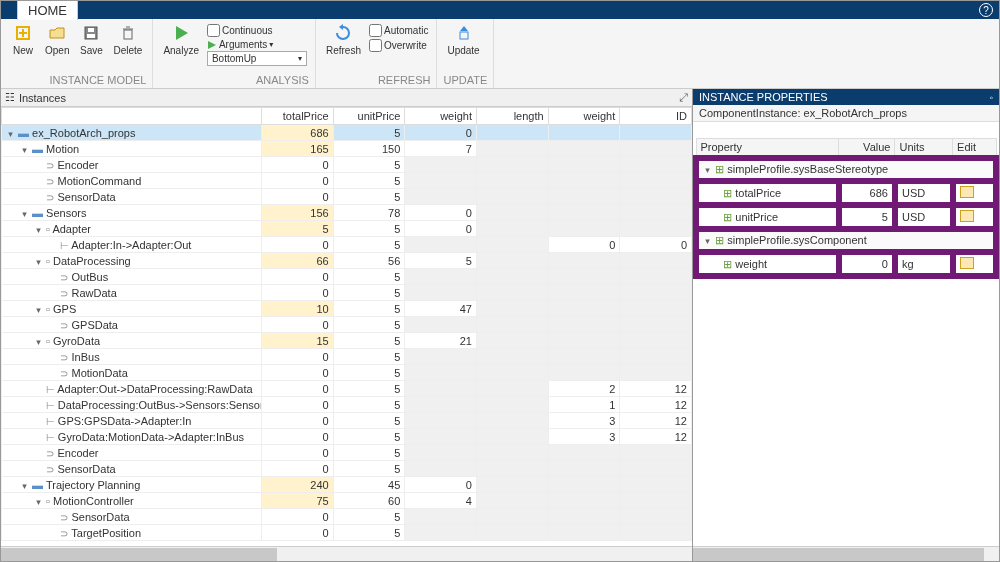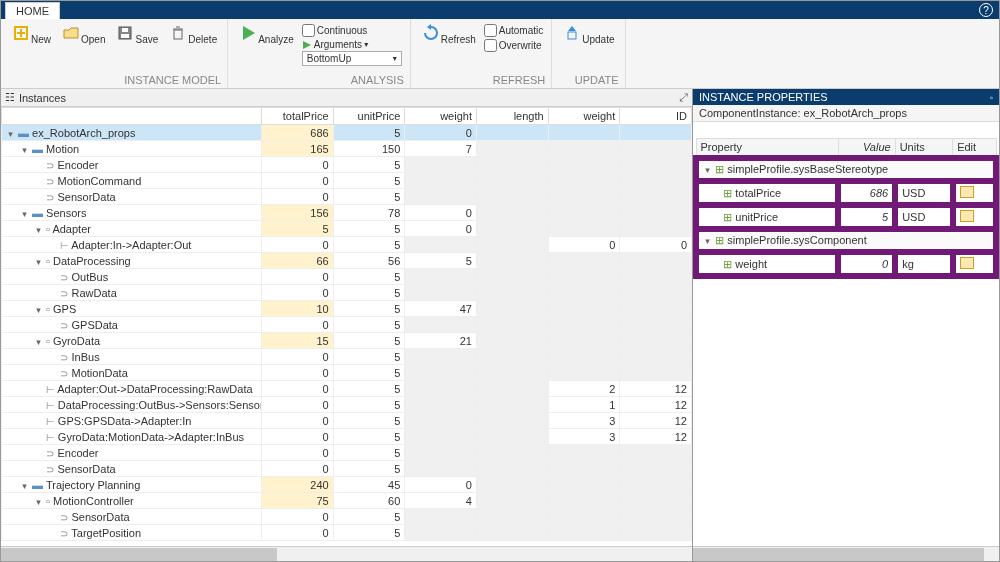--- a/index.html
+++ b/index.html
@@ -1,23 +1,23 @@
 <!DOCTYPE html>
 <html><head>
 <meta charset="utf-8">
 <style>
 * { box-sizing: border-box; margin: 0; padding: 0; }
 body { font-family: "Segoe UI", Arial, sans-serif; font-size: 11px; color: #333; background: #fff; width: 1000px; height: 562px; overflow: hidden; border: 1px solid #999; }
 .titlebar { background: #0a3d6e; height: 18px; display: flex; align-items: center; }
-.tab-home { background: #fff; color: #333; padding: 2px 10px; font-size: 11px; margin-left: 4px; border: 1px solid #ccc; border-bottom: none; }
+.tab-home { background: #fff; color: #333; padding: 2px 10px; font-size: 13px; margin-left: 16px; border: 1px solid #ccc; border-bottom: none; }
 .help-icon { margin-left: auto; margin-right: 6px; color: #fff; width: 14px; height: 14px; border: 1px solid #fff; border-radius: 50%; display: flex; align-items: center; justify-content: center; font-size: 10px; }
 .ribbon { background: #f5f5f5; border-bottom: 1px solid #ccc; display: flex; height: 70px; }
 .ribbon-group { border-right: 1px solid #ddd; padding: 2px 6px; display: flex; flex-direction: column; }
 .ribbon-btns { display: flex; flex: 1; align-items: flex-start; gap: 2px; }
-.rbtn { display: flex; align-items: flex-end; padding: 2px 4px; cursor: pointer; min-width: 32px; }
+.rbtn { display: flex; flex-direction: column; align-items: center; padding: 2px 4px; cursor: pointer; min-width: 32px; }
 .rbtn .ico { width: 20px; height: 20px; margin-bottom: 2px; display:flex; align-items:center; justify-content:center; }
 .rbtn .lbl { font-size: 10px; }
 .group-label { font-size: 11px; color: #888; text-align: right; text-transform: uppercase; }
 .chkrow { display: flex; align-items: center; font-size: 10px; gap: 2px; margin: 1px 0; }
 .dd { border: 1px solid #aaa; background: #fff; padding: 1px 4px; font-size: 10px; width: 100px; display:flex; justify-content:space-between; align-items:center; }
 .workspace { display: flex; height: calc(100% - 88px); }
 .left-panel { flex: 1; display: flex; flex-direction: column; border-right: 1px solid #999; min-width:0; }
 .right-panel { width: 306px; display: flex; flex-direction: column; }
 .panel-header { background: #0a3d6e; color: #fff; font-size: 11px; padding: 2px 6px; display: flex; align-items: center; }
 .panel-header .x { margin-left: auto; font-size: 10px; cursor: pointer; }
@@ -37,21 +37,21 @@
 .tw { display: inline-block; width: 9px; text-align: center; color: #666; cursor: pointer; font-size:9px; }
 .ico-folder { color: #5a8fc7; }
 .ico-comp { color: #888; }
 .ico-port { color: #888; font-size: 10px; }
 .ico-conn { color: #888; font-size: 10px; }
 .subhdr { background: #f5f5f5; padding: 2px 6px; font-size: 11px; border-bottom: 1px solid #ddd; }
 .prop-grid { flex: 1; overflow: auto; }
 .prop-table { width: 100%; border-collapse: collapse; margin-top: 16px; }
 .prop-table th { background: #f5f5f5; border: 1px solid #ddd; font-weight: normal; padding: 2px 4px; text-align: left; font-size: 11px; }
 .prop-table td { border: 6px solid #701a75; padding: 2px 4px; font-size: 11px; }
-.prop-table .val { text-align: right; font-style: italic; }
+.prop-table .val { text-align: right; }
 .stereo-row td { background: #fafafa; }
 .edit-ico { width:14px; height:12px; background:#fce8b2; border:1px solid #d0a020; display:inline-block; }
 svg { display:block; }
 .scrollbar { height: 15px; background: #f0f0f0; border-top: 1px solid #ccc; position: relative; }
 .scrollbar .thumb { position:absolute; left:0; top:1px; height:13px; width:40%; background:#c8c8c8; }
 .ribbon-col { display:flex; flex-direction:column; justify-content:flex-start; padding:2px 2px; }
 </style>
 </head>
 <body>
 

